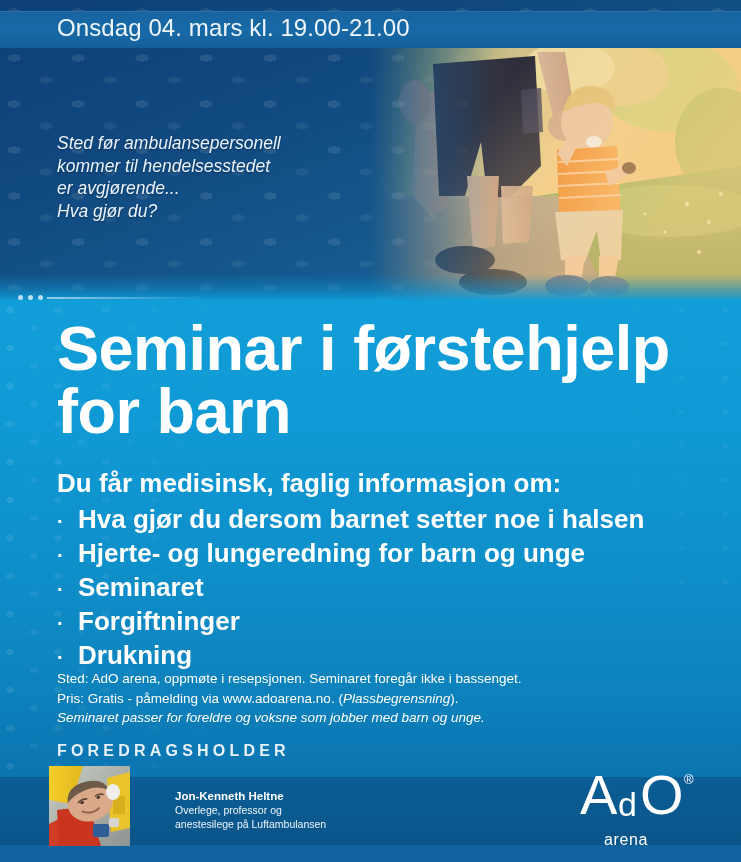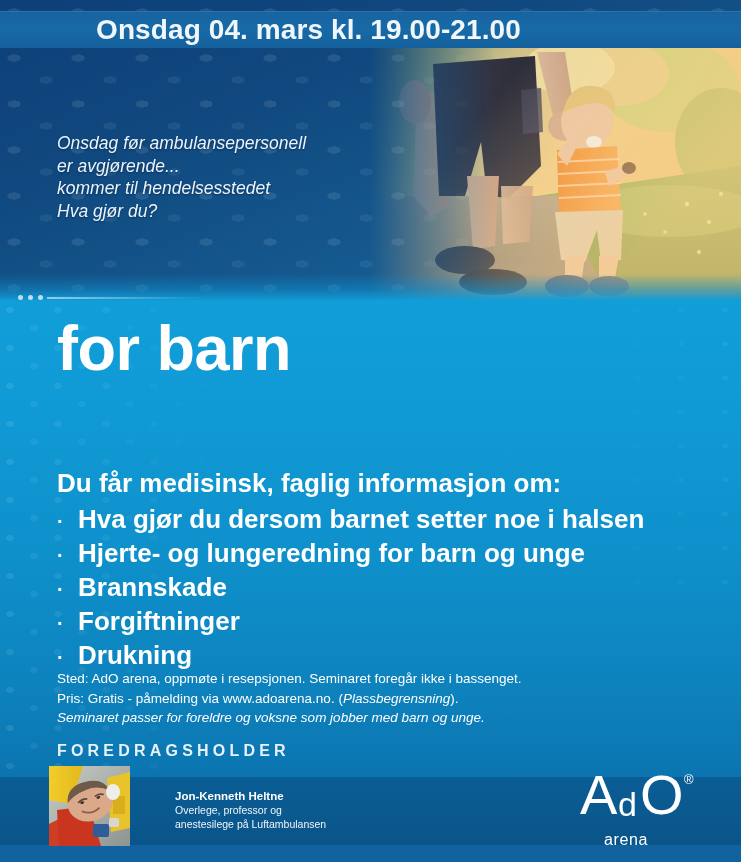--- a/index.html
+++ b/index.html
@@ -97,26 +97,25 @@
   .date-bar {
     position: absolute;
     left: 0; top: 11px;
     width: 741px; height: 37px;
     background: linear-gradient(180deg, #17639f 0%, #176aa7 50%, #14609c 100%);
     box-shadow: 0 1px 0 rgba(255,255,255,0.10) inset;
   }
   .date-text {
     position: absolute;
     left: 57px; top: 3px;
-    font-size: 28px;
-    font-weight: 700;
+    font-size: 24px;
+    font-weight: 400;
     letter-spacing: 0.1px;
     color: #f1f6fb;
     white-space: nowrap;
-    margin-left: 39px;
   }
 
   
   .intro {
     position: absolute;
     left: 57px; top: 132px;
     width: 330px;
     font-style: italic;
     font-size: 17.5px;
     line-height: 22.5px;
@@ -419,56 +418,57 @@
           <ellipse cx="240" cy="240" rx="20" ry="10" fill="#28456e"></ellipse>
         </g>
 
         <rect x="0" y="0" width="372" height="254" fill="url(#warm)"></rect>
       </svg>
     </div>
 
     <div class="hero-fade-bottom"></div>
 
     <div class="intro">
-      <div>Onsdag før ambulansepersonell</div>
+      <div>Sted før ambulansepersonell</div>
+      <div>kommer til hendelsesstedet</div>
       <div>er avgjørende...</div>
-      <div>kommer til hendelsesstedet</div>
       <div>Hva gjør du?</div>
     </div>
   </div>
 
   <div class="date-bar">
     <div class="date-text">Onsdag 04. mars kl. 19.00-21.00</div>
   </div>
 
   <div class="divider">
     <span class="dot"></span>
     <span class="dot"></span>
     <span class="dot"></span>
     <span class="rule"></span>
   </div>
 
   <div class="headline">
+    <div>Seminar i førstehjelp</div>
     <div>for barn</div>
   </div>
 
   <div class="lead">Du får medisinsk, faglig informasjon om:</div>
 
   <div class="bullets">
     <div class="bullet">
       <span class="marker">·</span>
       <span>Hva gjør du dersom barnet setter noe i halsen</span>
     </div>
     <div class="bullet">
       <span class="marker">·</span>
       <span>Hjerte- og lungeredning for barn og unge</span>
     </div>
     <div class="bullet">
       <span class="marker">·</span>
-      <span>Brannskade</span>
+      <span>Seminaret</span>
     </div>
     <div class="bullet">
       <span class="marker">·</span>
       <span>Forgiftninger</span>
     </div>
     <div class="bullet">
       <span class="marker">·</span>
       <span>Drukning</span>
     </div>
   </div>

